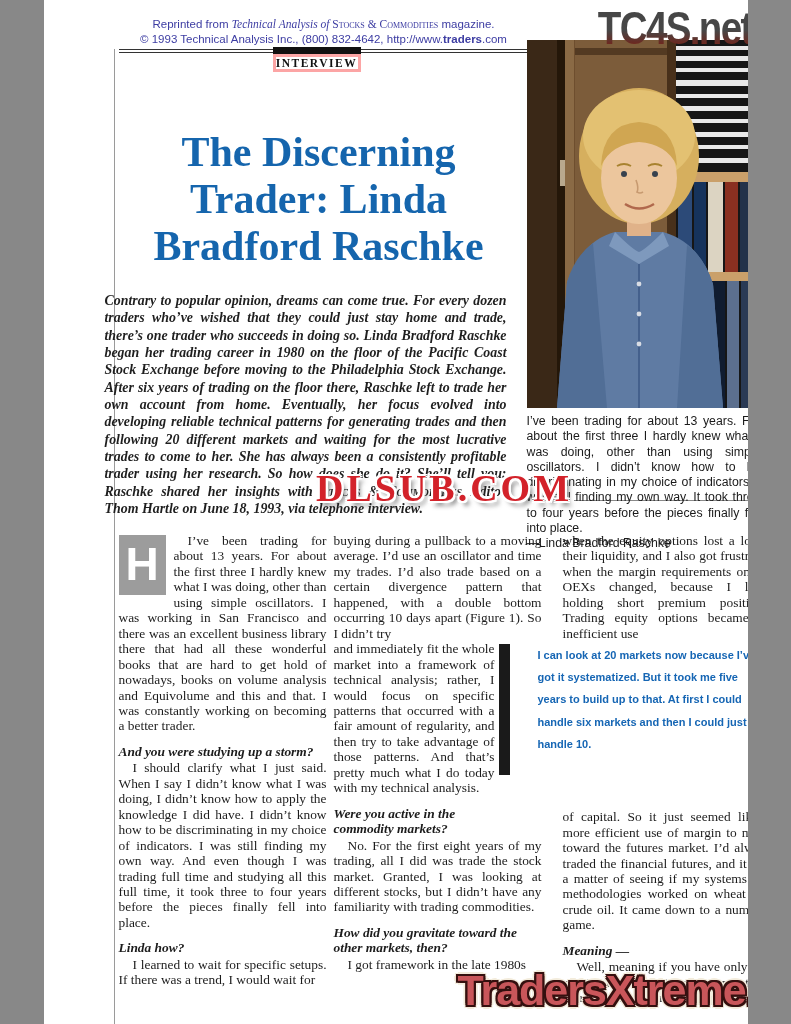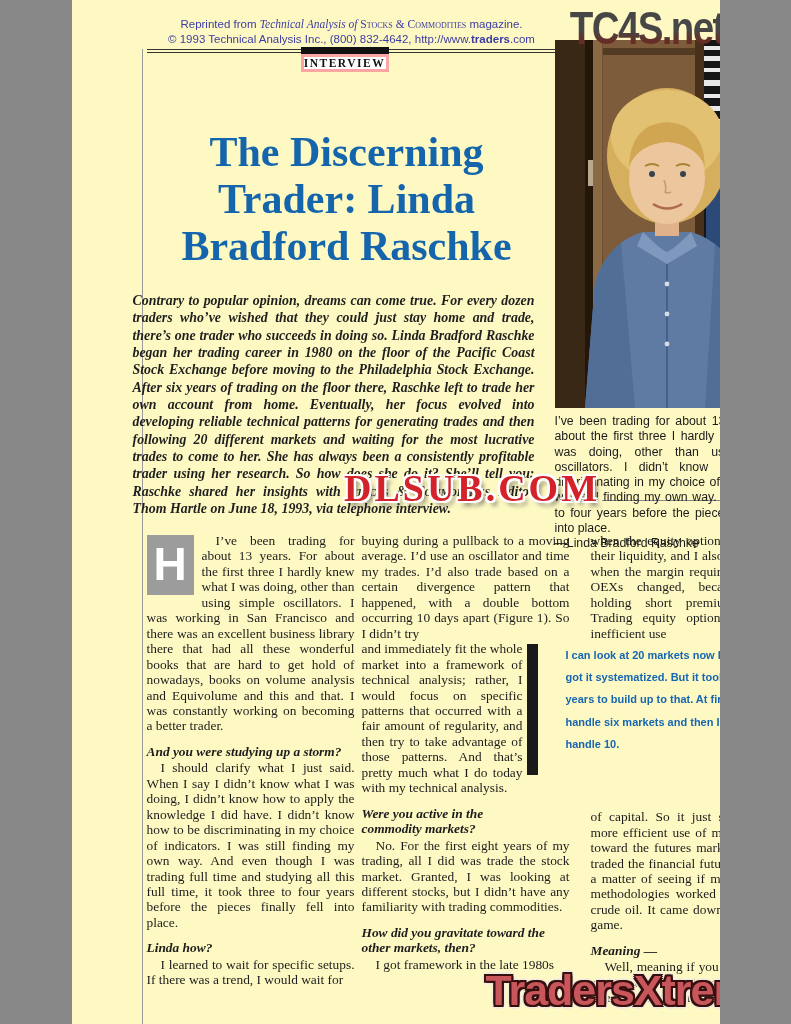--- a/index.html
+++ b/index.html
@@ -1,19 +1,19 @@
 <!DOCTYPE html>
 <html lang="en"><head>
 <meta charset="utf-8">
 <style>
   * { margin:0; padding:0; box-sizing:border-box; }
   body { background:#888; font-family:"Liberation Serif", serif; }
   #page {
-    position:relative; width:648px; height:1024px; margin:0 auto;
-    background:#fef9c3; overflow:hidden;
+    position:relative; width:704px; height:1024px; margin:0 auto;
+    background:#ffffff; overflow:hidden;
   }
 
   
   .masthead { position:absolute; left:75px; top:17px; width:410px; text-align:center;
     color:#3c3ca2; font-family:"Liberation Sans", sans-serif; font-size:11.5px; line-height:14.5px; }
   .masthead .it  { font-family:"Liberation Serif", serif; font-style:italic; }
   .masthead .sc  { font-family:"Liberation Serif", serif; font-variant:small-caps; }
   .masthead .b   { font-weight:bold; }
 
   .rule-top { position:absolute; left:75px; top:49px; width:410px; height:4px;

